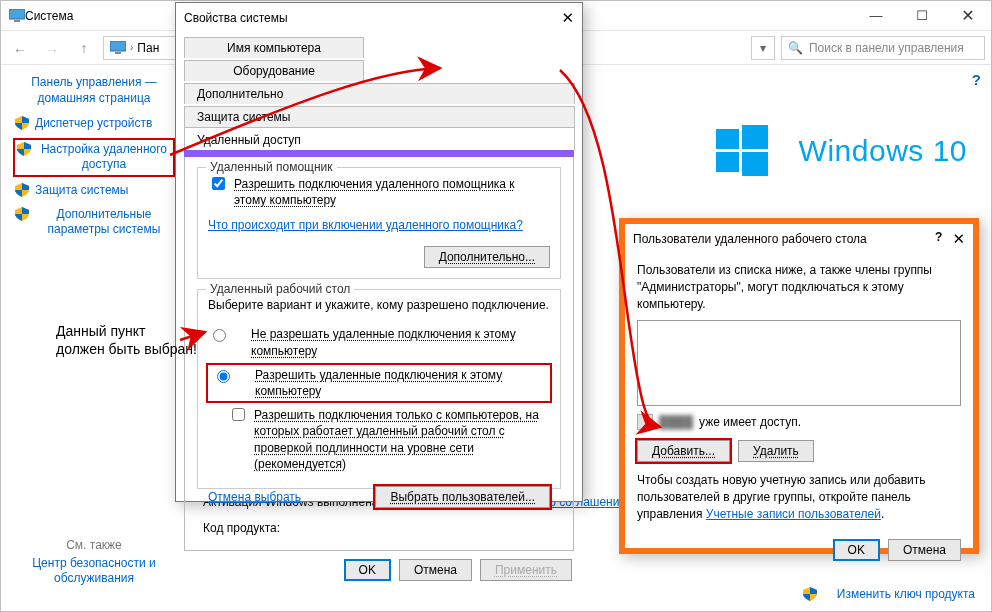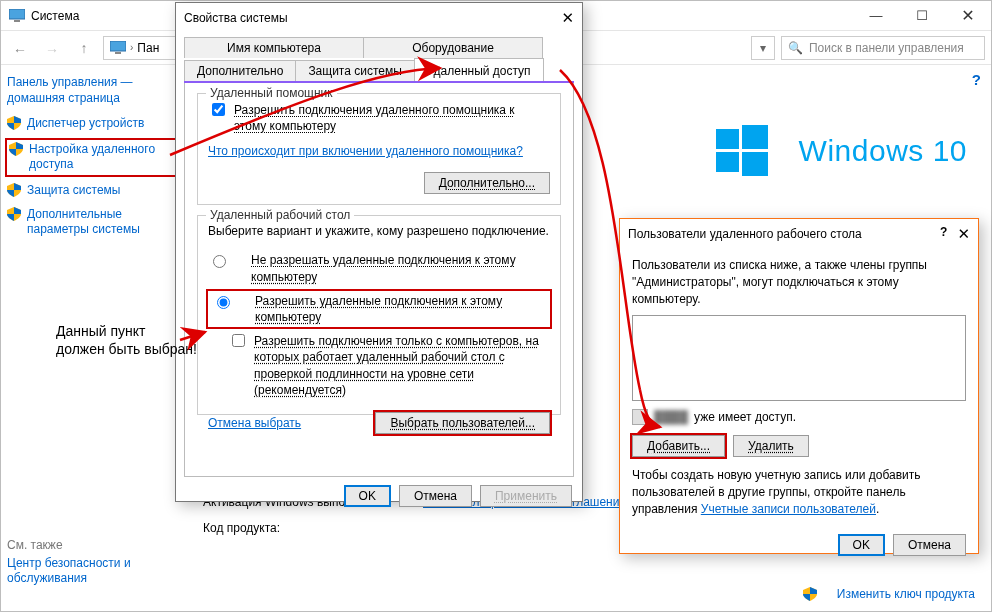--- a/index.html
+++ b/index.html
@@ -1,72 +1,72 @@
 <!DOCTYPE html>
 <html><head>
 <meta charset="utf-8">
 <style>
   * { box-sizing: border-box; font-family: "Segoe UI", Tahoma, sans-serif; }
   body { margin: 0; width: 992px; height: 612px; background: #fff; font-size: 12px; position: relative; overflow: hidden; }
 
   
   .sys-window { position: absolute; left: 0; top: 0; width: 992px; height: 612px; background: #fff; border: 1px solid #bdbdbd; }
   .sys-titlebar { height: 30px; display: flex; align-items: center; justify-content: space-between; padding: 0 0 0 8px; border-bottom: 1px solid #e5e5e5; }
-  .sys-titlebar .ttl { font-size: 12px; display: flex; align-items: center; gap: 6px; }
+  .sys-titlebar .ttl { font-size: 12px; display: flex; align-items: center; }
   .winctl { display: flex; }
   .winctl div { width: 46px; height: 30px; display: flex; align-items: center; justify-content: center; color: #333; font-size: 13px; }
   .winctl div:last-child { font-size: 16px; }
 
   .sys-toolbar { height: 34px; display: flex; align-items: center; padding: 0 6px; gap: 6px; border-bottom: 1px solid #e5e5e5; }
   .nav-arrow { width: 26px; height: 26px; border-radius: 3px; display: flex; align-items: center; justify-content: center; color: #888; font-size: 14px; }
   .addr { flex: 0 0 auto; display: flex; align-items: center; gap: 4px; height: 24px; border: 1px solid #ccc; padding: 0 6px; width: 140px; background:#fff; }
   .addr .chev { color:#666; font-size:10px; }
   .search-box { margin-left: auto; width: 204px; height: 24px; border: 1px solid #ccc; display: flex; align-items: center; padding: 0 6px; color: #888; gap:6px; }
 
   .sys-body { position: absolute; left:0; right:0; top:64px; bottom:0; display:flex; }
-  .leftnav { width: 186px; padding: 10px 6px; }
+  .leftnav { width: 186px; padding: 10px 14px; text-align: center; }
   .leftnav .home { color: #0066cc; margin-bottom: 10px; line-height:1.3; }
   .leftnav .item { display:flex; align-items:flex-start; gap:6px; color:#0066cc; margin: 8px 0; line-height:1.3; cursor:pointer; }
   .leftnav .item.sel { outline: 2px solid #c00; padding:2px; }
   .leftnav .seealso { color:#777; margin-top: 40px; }
   .shield { width:14px; height:14px; flex:0 0 14px; display:inline-block; }
 
   .main-area { flex:1; padding: 12px 16px 8px 16px; position:relative; }
   .main-area h2 { font-weight:400; color:#003a80; font-size:16px; margin: 8px 0 12px 0; }
   .labelrow { display:flex; margin: 4px 0; line-height:1.5; }
   .labelrow .lbl { color:#555; width: 300px; flex:0 0 300px; }
   .labelrow .val { color:#111; }
   .link { color:#0066cc; text-decoration:underline; cursor:pointer; }
   .winlogo-block { position:absolute; right: 24px; top: 60px; display:flex; align-items:center; gap:14px; }
   .winlogo-block .txt { color:#00a4ef; font-size: 30px; font-weight:400; letter-spacing:0.5px;margin-left:17px; }
   .key-link { position:absolute; right: 16px; bottom: 10px; display:flex; align-items:center; gap:20px; color:#0066cc; }
 
   
   .props-dlg { position:absolute; left: 175px; top: 2px; width: 408px; height: 500px; background:#fff; border:1px solid #777; box-shadow: 4px 4px 14px rgba(0,0,0,.25); }
   .props-titlebar { height: 30px; display:flex; align-items:center; justify-content:space-between; padding:0 8px; }
   .props-body { margin: 2px 8px 4px 8px; }
-  .tabrow { display:flex; flex-wrap:wrap; border-bottom:2px solid #8b5cf6; }
+  .tabrow { display:flex; flex-wrap:wrap; border-bottom:7px solid #8b5cf6;flex-direction:column; }
   .tab { border:1px solid #bbb; border-bottom:none; background:#f0f0f0; padding:3px 12px; margin-right:-1px; margin-top:2px; cursor:pointer; font-size:12px; }
   .tab.active { background:#fff; position:relative; z-index:2; margin-top:0; padding-top:5px; }
   .tabpage { border:1px solid #bbb; border-top:none; padding: 10px 12px 12px 12px; height: 394px; position:relative; }
   .fieldset { border:1px solid #ccc; padding: 8px 10px 10px 10px; margin-bottom: 10px; position:relative; }
   .fieldset .legend { position:absolute; top:-8px; left:8px; background:#fff; padding:0 4px; color:#333; font-size:12px; }
   .chk { display:flex; align-items:flex-start; gap:6px; line-height:1.35; }
   .chk input { margin-top:1px; }
   .radio { display:flex; align-items:flex-start; gap:22px; line-height:1.35; margin: 6px 0; }
   .radio.sel { outline:2px solid #c00; padding:2px 4px; }
   .dotted { text-decoration: underline dotted; text-underline-offset:2px; }
   .btn { border:1px solid #999; background:#e9e9e9; padding: 3px 14px; font-size:12px; cursor:pointer; }
   .btn.primary { border:1px solid #0078d7; box-shadow: inset 0 0 0 1px #0078d7; }
   .btn.hl { outline:2px solid #c00; }
   .dlg-buttons { display:flex; justify-content:flex-end; gap:8px; margin: 8px 10px 8px 0; }
   .small-link { color:#0066cc; text-decoration:underline; cursor:pointer; }
 
   
-  .users-dlg { position:absolute; left: 619px; top: 218px; width: 360px; height: 336px; background:#fff; border:1px solid #f97316; box-shadow: 4px 4px 14px rgba(0,0,0,.25); }
+  .users-dlg { position:absolute; left: 619px; top: 218px; width: 360px; height: 336px; background:#fff; border:6px solid #f97316; box-shadow: 4px 4px 14px rgba(0,0,0,.25); }
   .users-title { height: 30px; display:flex; align-items:center; justify-content:space-between; padding:0 8px; }
   .users-body { padding: 8px 12px; }
   .users-body .intro { line-height:1.4; }
   .listbox { width:100%; height: 86px; border:1px solid #999; background:#fff; margin:8px 0; }
   .access-line { display:flex; align-items:center; gap:6px; margin: 4px 0 10px 0; }
   .user-icon { width:16px; height:16px; background:#e0e0e0; border:1px solid #aaa; }
   .users-btns { display:flex; gap:8px; margin-bottom: 10px; }
   .users-foot { display:flex; justify-content:flex-end; gap:8px; padding: 8px 12px; }
 
   

